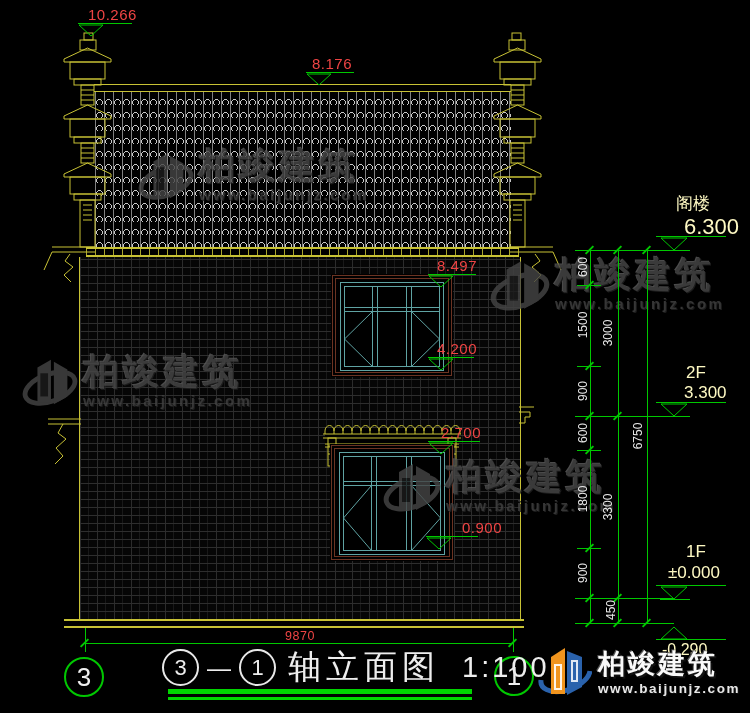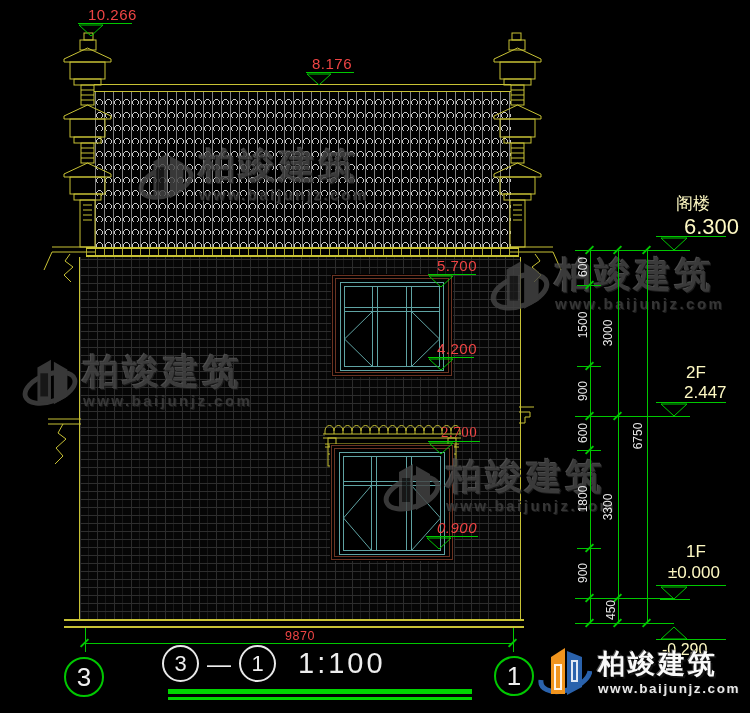--- a/index.html
+++ b/index.html
@@ -221,54 +221,54 @@
   <svg class="abs lw" style="left:78px;top:24px;" width="26" height="13">
       <path d="M1,1L25,1L13,12Z" fill="none" stroke="#00c800"></path>
     </svg>
 
   <div class="ctxt" style="left:312px;top:55px;">8.176</div>
   <div class="gl lw" style="left:306px;top:72px;width:48px;height:1px;"></div>
   <svg class="abs lw" style="left:306px;top:73px;" width="26" height="13">
       <path d="M1,1L25,1L13,12Z" fill="none" stroke="#00c800"></path>
     </svg>
 
-  <div class="ctxt" style="left:437px;top:257px;">5.700</div>
+  <div class="ctxt" style="left:437px;top:257px;">8.497</div>
   <div class="gl lw" style="left:428px;top:274px;width:48px;height:1px;"></div>
   <svg class="abs lw" style="left:428px;top:275px;" width="26" height="13">
       <path d="M1,1L25,1L13,12Z" fill="none" stroke="#00c800"></path>
     </svg>
 
   <div class="ctxt" style="left:437px;top:340px;">4.200</div>
   <div class="gl lw" style="left:428px;top:357px;width:46px;height:1px;"></div>
   <svg class="abs lw" style="left:428px;top:358px;" width="26" height="13">
       <path d="M1,1L25,1L13,12Z" fill="none" stroke="#00c800"></path>
     </svg>
 
-  <div class="ctxt" style="left:441px;top:424px;font-family:Liberation Serif, serif;">2.700</div>
+  <div class="ctxt" style="left:441px;top:424px;">2.700</div>
   <div class="gl lw" style="left:428px;top:441px;width:52px;height:1px;"></div>
   <svg class="abs lw" style="left:428px;top:442px;" width="26" height="13">
       <path d="M1,1L25,1L13,12Z" fill="none" stroke="#00c800"></path>
     </svg>
 
-  <div class="ctxt" style="left:437px;top:519px;font-style:italic;">0.900</div>
+  <div class="ctxt" style="left:462px;top:519px;">0.900</div>
   <div class="gl lw" style="left:426px;top:536px;width:52px;height:1px;"></div>
   <svg class="abs lw" style="left:426px;top:537px;" width="26" height="13">
       <path d="M1,1L25,1L13,12Z" fill="none" stroke="#00c800"></path>
     </svg>
 
   <div class="rtxt" style="left:676px;top:192px;font-size:17px;">阁楼</div>
   <div class="rtxt" style="left:684px;top:214px;font-size:22px;">6.300</div>
   <div class="gl lw" style="left:656px;top:236px;width:70px;height:1px;"></div>
   <svg class="abs lw" style="left:660px;top:237px;" width="28" height="14">
       <path d="M1,1L27,1L14,13Z" fill="none" stroke="#00c800"></path>
     </svg>
   <div class="gl lw" style="left:660px;top:250px;width:30px;height:1px;"></div>
 
   <div class="rtxt" style="left:686px;top:363px;font-size:17px;">2F</div>
-  <div class="rtxt" style="left:684px;top:383px;font-size:17px;">2.447</div>
+  <div class="rtxt" style="left:684px;top:383px;font-size:17px;">3.300</div>
   <div class="gl lw" style="left:656px;top:402px;width:70px;height:1px;"></div>
   <svg class="abs lw" style="left:660px;top:403px;" width="28" height="14">
       <path d="M1,1L27,1L14,13Z" fill="none" stroke="#00c800"></path>
     </svg>
   <div class="gl lw" style="left:660px;top:416px;width:30px;height:1px;"></div>
 
   <div class="rtxt" style="left:686px;top:542px;font-size:17px;">1F</div>
   <div class="rtxt" style="left:668px;top:563px;font-size:17px;">±0.000</div>
   <div class="gl lw" style="left:656px;top:585px;width:70px;height:1px;"></div>
   <svg class="abs lw" style="left:660px;top:586px;" width="28" height="14">
@@ -337,20 +337,21 @@
     </div>
 
   <div id="title-row">
     <div class="tcirc">
         <span>3</span>
       </div>
     <span style="font-size:24px;">—</span>
     <div class="tcirc">
         <span>1</span>
       </div>
+    <span class="tname">轴立面图</span>
     <span class="tscale">1:100</span>
   </div>
   <div class="abs" style="left:168px;top:689px;width:304px;height:5px;background:#00d400;z-index:5;"></div>
   <div class="abs" style="left:168px;top:697px;width:304px;height:3px;background:#00d400;z-index:5;"></div>
 
   <div id="brand">
     <svg width="54" height="62" viewBox="0 0 54 62">
       <path d="M3,38 a25,14 -20 1 0 49,-9" fill="none" stroke="#2a62ac" stroke-width="5"></path>
       <polygon points="13,15 27,6 27,52 13,52" fill="#f0941e"></polygon>
       <polygon points="29,9 44,15 44,45 29,53" fill="#2a62ac"></polygon>

